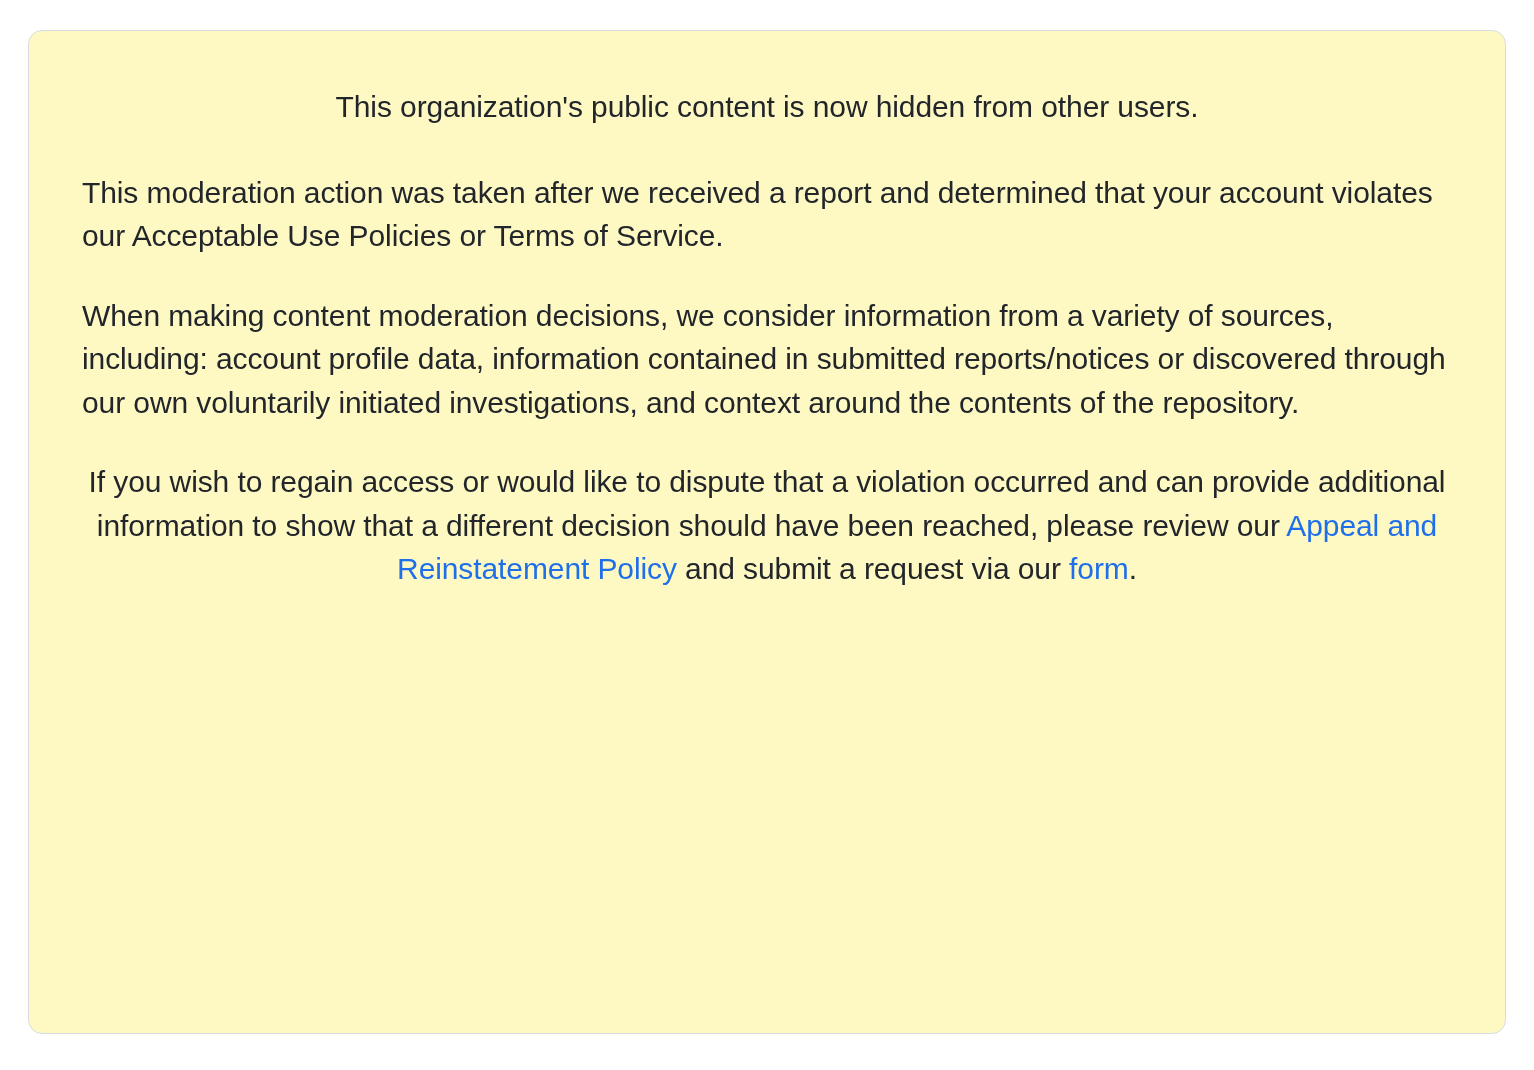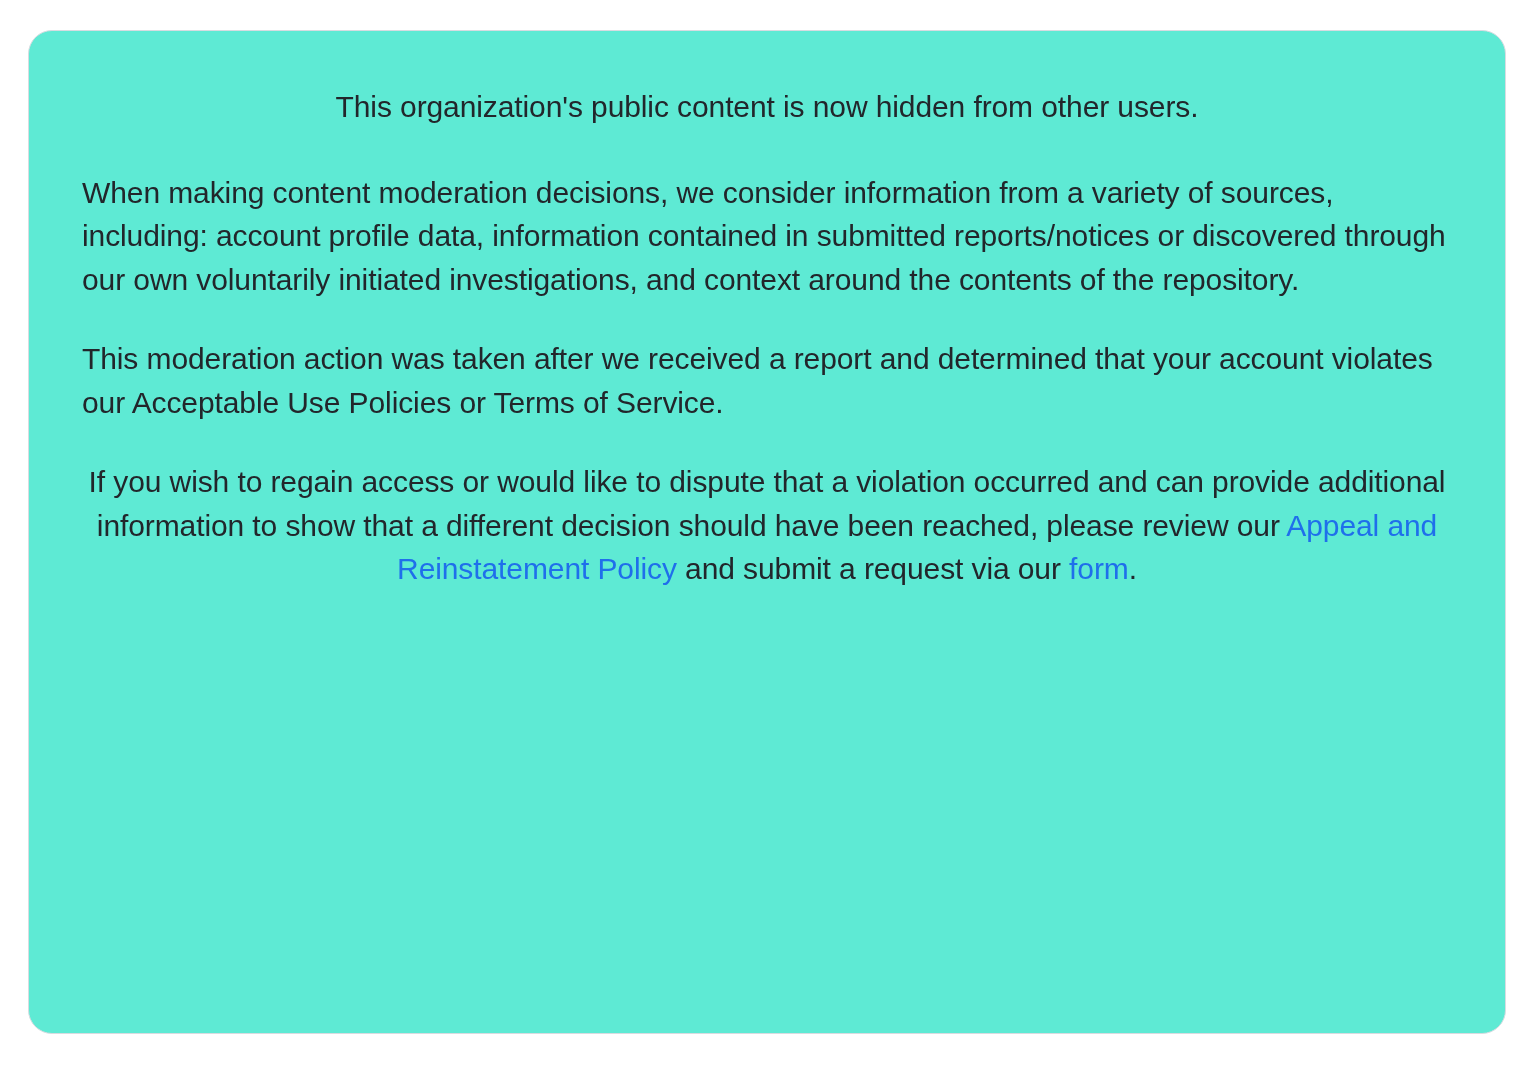--- a/index.html
+++ b/index.html
@@ -18,22 +18,22 @@
     width: 1534px;
     height: 1070px;
     box-sizing: border-box;
     padding: 30px 28px 36px 28px;
   }
   .notice-card {
     box-sizing: border-box;
     width: 100%;
     height: 100%;
     border: 1px solid #d8dce1;
-    border-radius: 24px;
-    background: #5eead4;
+    border-radius: 14px;
+    background: #fef9c3;
     padding: 54px 52px 40px 52px;
   }
   .notice-body {
     max-width: 1370px;
     margin: 0 auto;
   }
   p {
     margin: 0 0 36px 0;
     font-size: 30px;
     line-height: 1.45;
@@ -61,23 +61,23 @@
 </style>
 </head>
 <body>
 
 <div class="page">
   <div class="notice-card">
     <div class="notice-body">
 
       <p class="center lead">This organization's public content is now hidden from other users.</p>
 
+      <p class="left">This moderation action was taken after we received a report and determined that your account violates our Acceptable Use Policies or Terms of Service.</p>
+
       <p class="left">When making content moderation decisions, we consider information from a variety of sources, including: account profile data, information contained in submitted reports/notices or discovered through our own voluntarily initiated investigations, and context around the contents of the repository.</p>
-
-      <p class="left">This moderation action was taken after we received a report and determined that your account violates our Acceptable Use Policies or Terms of Service.</p>
 
       <p class="center closing">
         <span>If you wish to regain access or would like to dispute that a violation occurred and can provide additional information to show that a different decision should have been reached, please review our </span><a href="#">Appeal and Reinstatement Policy</a><span> and submit a request via our </span><a href="#">form</a><span>.</span>
       </p>
 
     </div>
   </div>
 </div>
 
 </body></html>

